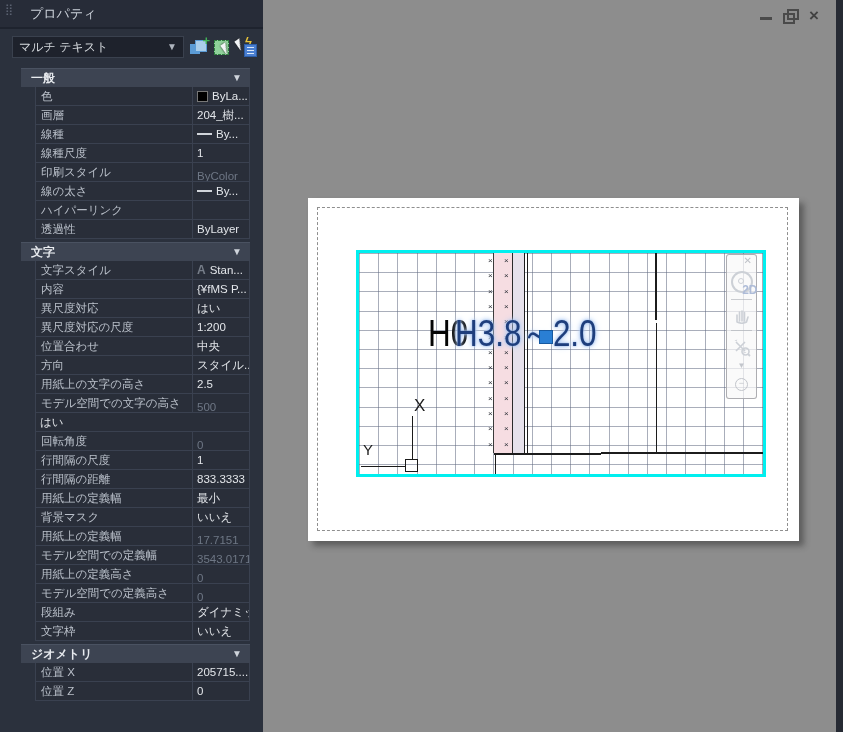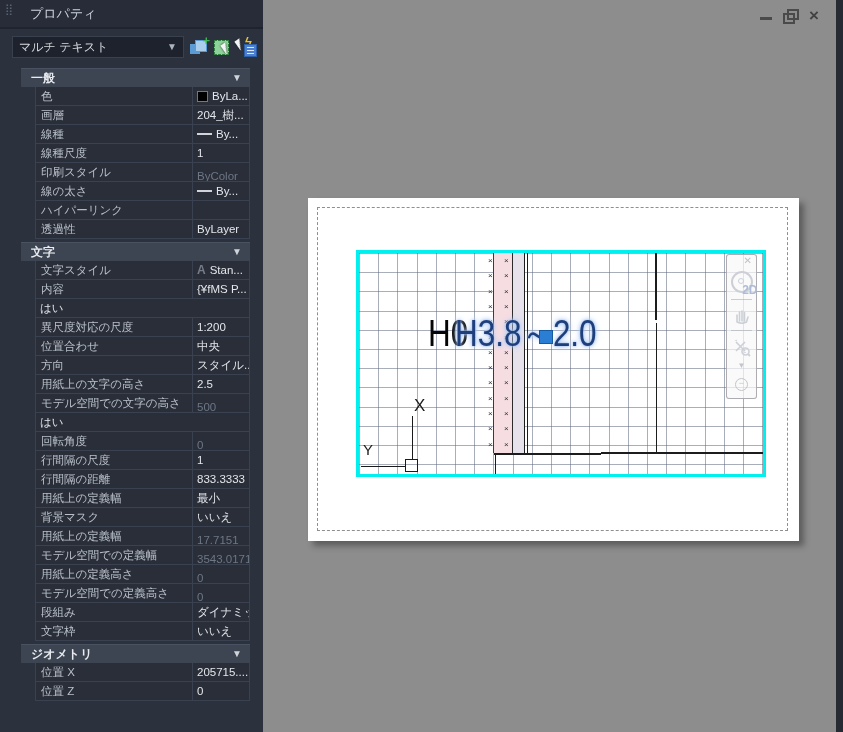--- a/index.html
+++ b/index.html
@@ -196,20 +196,21 @@
               <span class="vtext">Stan...</span>
             </span>
           </div>
           <div class="prow">
             <span class="plabel">内容</span>
             <span class="pvalue kind-plain">
               <span class="vtext">{¥fMS P...</span>
             </span>
           </div>
           <div class="prow">
+            <span class="plabel">異尺度対応</span>
             <span class="pvalue kind-plain">
               <span class="vtext">はい</span>
             </span>
           </div>
           <div class="prow">
             <span class="plabel">異尺度対応の尺度</span>
             <span class="pvalue kind-plain">
               <span class="vtext">1:200</span>
             </span>
           </div>

